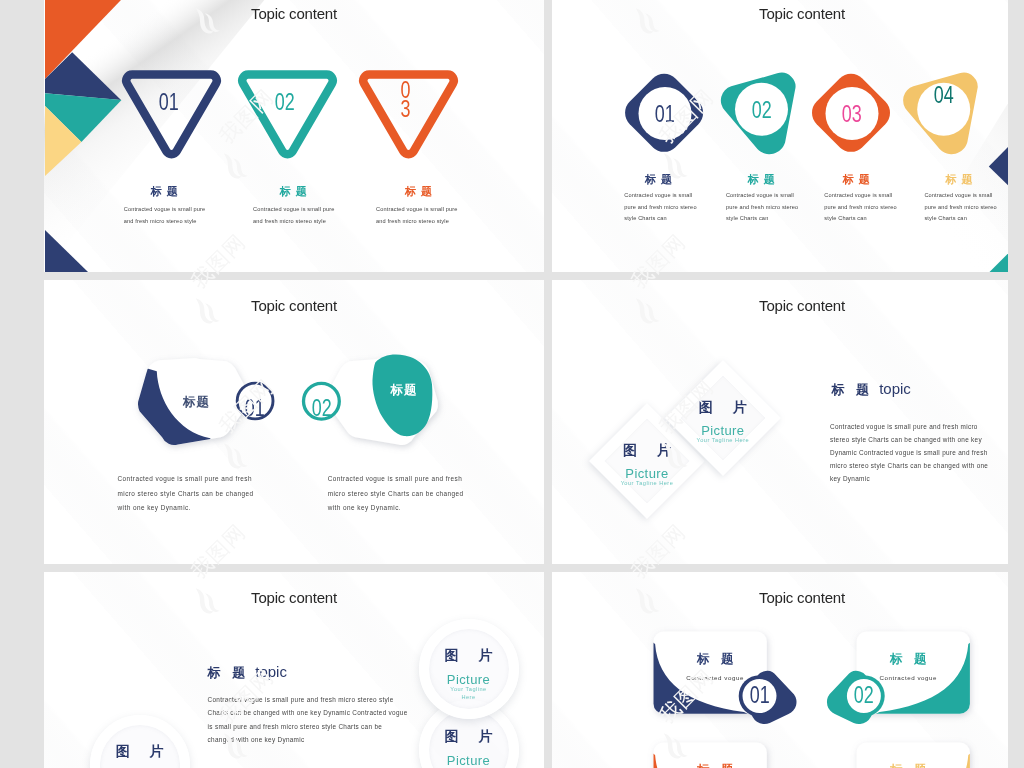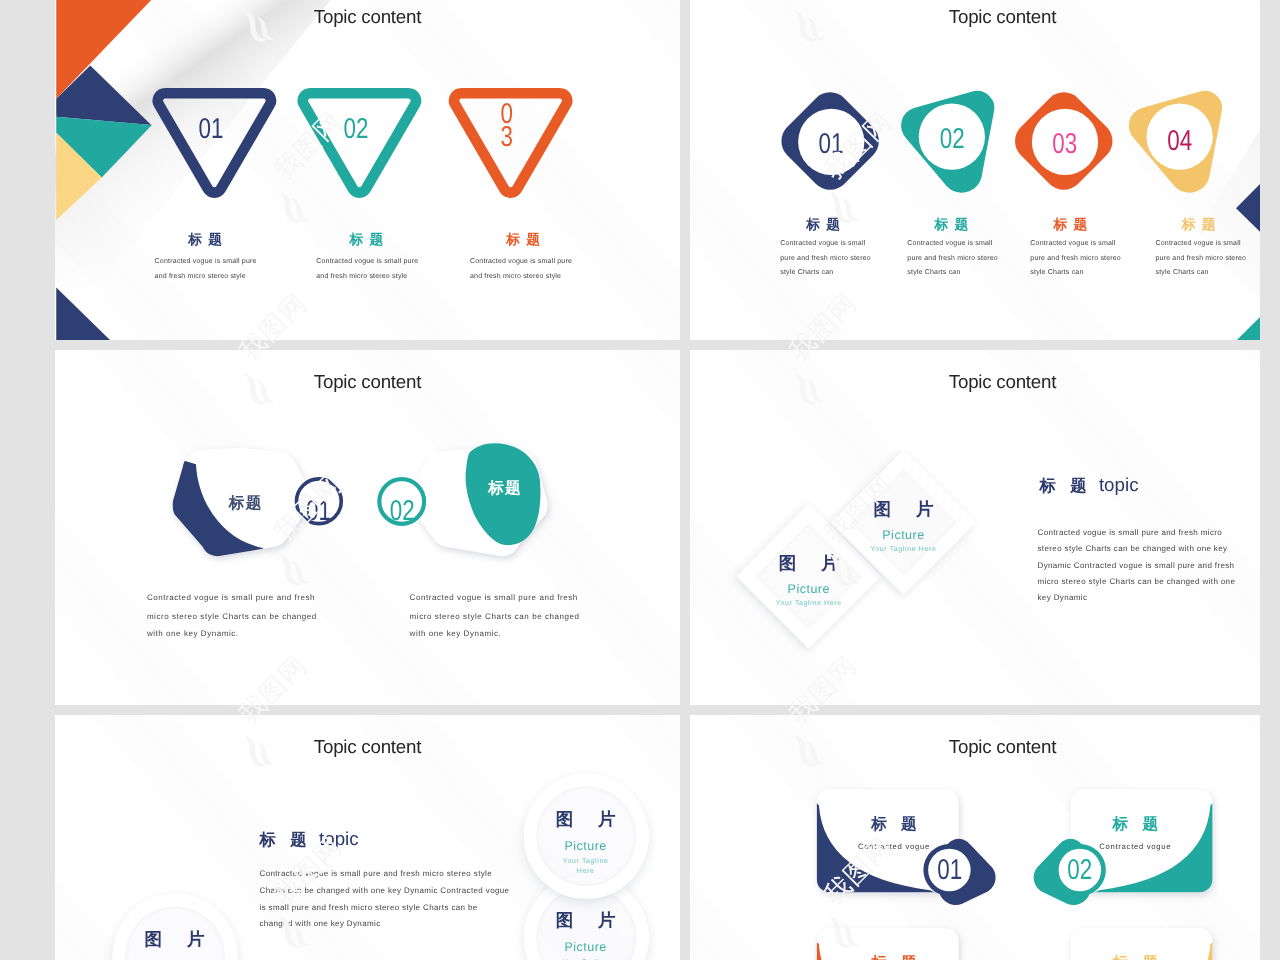--- a/index.html
+++ b/index.html
@@ -29,21 +29,21 @@
   .lbl3{position:absolute;text-align:center;font-size:12.5px;font-weight:700;letter-spacing:1px;}
   .bodytxt{position:absolute;font-size:5.6px;line-height:11.6px;color:#444;letter-spacing:0.15px;}
   .bodytxt.b3{font-size:6.4px;line-height:14.5px;letter-spacing:0.45px;}
   .num{position:absolute;text-align:center;font-size:23px;}
   .num>i{font-style:normal;display:inline-block;transform:scaleX(0.78);}
   .dframe{position:absolute;width:82px;height:82px;transform:rotate(45deg);
      border:11.5px solid #ffffff;box-sizing:border-box;
      box-shadow:0 2px 7px rgba(120,128,145,0.22), inset 0 0 3px rgba(140,148,165,0.10);
      background:rgba(247,248,250,0.55);}
   .fcn{position:absolute;width:100px;text-align:center;font-size:14px;font-weight:700;color:#2b3a6b;letter-spacing:8px;text-indent:8px;}
-  .fpic{position:absolute;width:100px;text-align:center;font-size:10px;color:#3fb0a5;letter-spacing:0.4px;}
+  .fpic{position:absolute;width:100px;text-align:center;font-size:13px;color:#3fb0a5;letter-spacing:0.4px;}
   .ftag{position:absolute;width:100px;text-align:center;font-size:5.6px;color:#6ec7c0;letter-spacing:0.5px;}
   .hcn{position:absolute;font-size:13px;font-weight:700;color:#2b3a6b;letter-spacing:4px;white-space:nowrap;}
   .hcn .hen{font-weight:400;letter-spacing:0;margin-left:6px;font-size:15px;}
   .bodytxt.b4{font-size:6.4px;line-height:13.1px;letter-spacing:0.3px;}
   .cframe{position:absolute;width:100px;height:100px;border-radius:50%;
      border:10px solid #ffffff;box-sizing:border-box;
      box-shadow:0 3px 9px rgba(120,128,145,0.20), inset 0 0 4px rgba(140,148,165,0.13);
      background:rgba(248,249,251,0.6);}
   .bodytxt.b5{font-size:6.4px;line-height:13.3px;letter-spacing:0.3px;}
   .ftag.tw{width:50px;line-height:7.8px;}
@@ -117,21 +117,21 @@
       <circle cx="209.50" cy="121.30" r="26.5" fill="#ffffff"></circle>
       <path d="M 310.31 90.54 L 333.31 113.54 A 16.00 16.00 0 0 1 333.31 136.16 L 310.31 159.16 A 16.00 16.00 0 0 1 287.69 159.16 L 264.69 136.16 A 16.00 16.00 0 0 1 264.69 113.54 L 287.69 90.54 A 16.00 16.00 0 0 1 310.31 90.54 Z" fill="#e85a26"></path>
       <circle cx="300.00" cy="125.50" r="26.5" fill="#ffffff"></circle>
       <path d="M 387.64 161.09 L 355.22 122.72 A 14.82 14.82 0 0 1 361.38 98.31 L 407.42 85.34 A 14.00 14.00 0 0 1 425.13 102.57 L 415.32 154.24 A 16.47 16.47 0 0 1 387.64 161.09 Z" fill="#f3c46a"></path>
       <circle cx="391.70" cy="121.30" r="26.5" fill="#ffffff"></circle>
     </svg>
     <div class="title">Topic content</div>
     <div class="num" style="left:63.5px;top:113.0px;width:99px;color:#2e3f73"><i>01</i></div>
     <div class="num" style="left:160.0px;top:108.8px;width:99px;color:#22a99f"><i>02</i></div>
     <div class="num" style="left:250.5px;top:113.0px;width:99px;color:#ec4899"><i>03</i></div>
-    <div class="num" style="left:342.2px;top:111px;width:99px;color:#be185d"><i>04</i></div>
+    <div class="num" style="left:342.2px;top:94px;width:99px;color:#0f766e"><i>04</i></div>
     <div class="lbl" style="left:46.6px;top:184px;width:120px;color:#2e3f73">标题</div>
     <div class="lbl" style="left:149.2px;top:184px;width:120px;color:#22a99f">标题</div>
     <div class="lbl" style="left:244.3px;top:184px;width:120px;color:#e85a26">标题</div>
     <div class="lbl" style="left:346.9px;top:184px;width:120px;color:#f3c46a">标题</div>
     <div class="bodytxt" style="left:72.2px;top:202px;width:74px;">Contracted vogue is small pure and fresh micro stereo style Charts can</div>
     <div class="bodytxt" style="left:173.9px;top:202px;width:74px;">Contracted vogue is small pure and fresh micro stereo style Charts can</div>
     <div class="bodytxt" style="left:272.3px;top:202px;width:74px;">Contracted vogue is small pure and fresh micro stereo style Charts can</div>
     <div class="bodytxt" style="left:372.4px;top:202px;width:74px;">Contracted vogue is small pure and fresh micro stereo style Charts can</div>
   </div>
 

